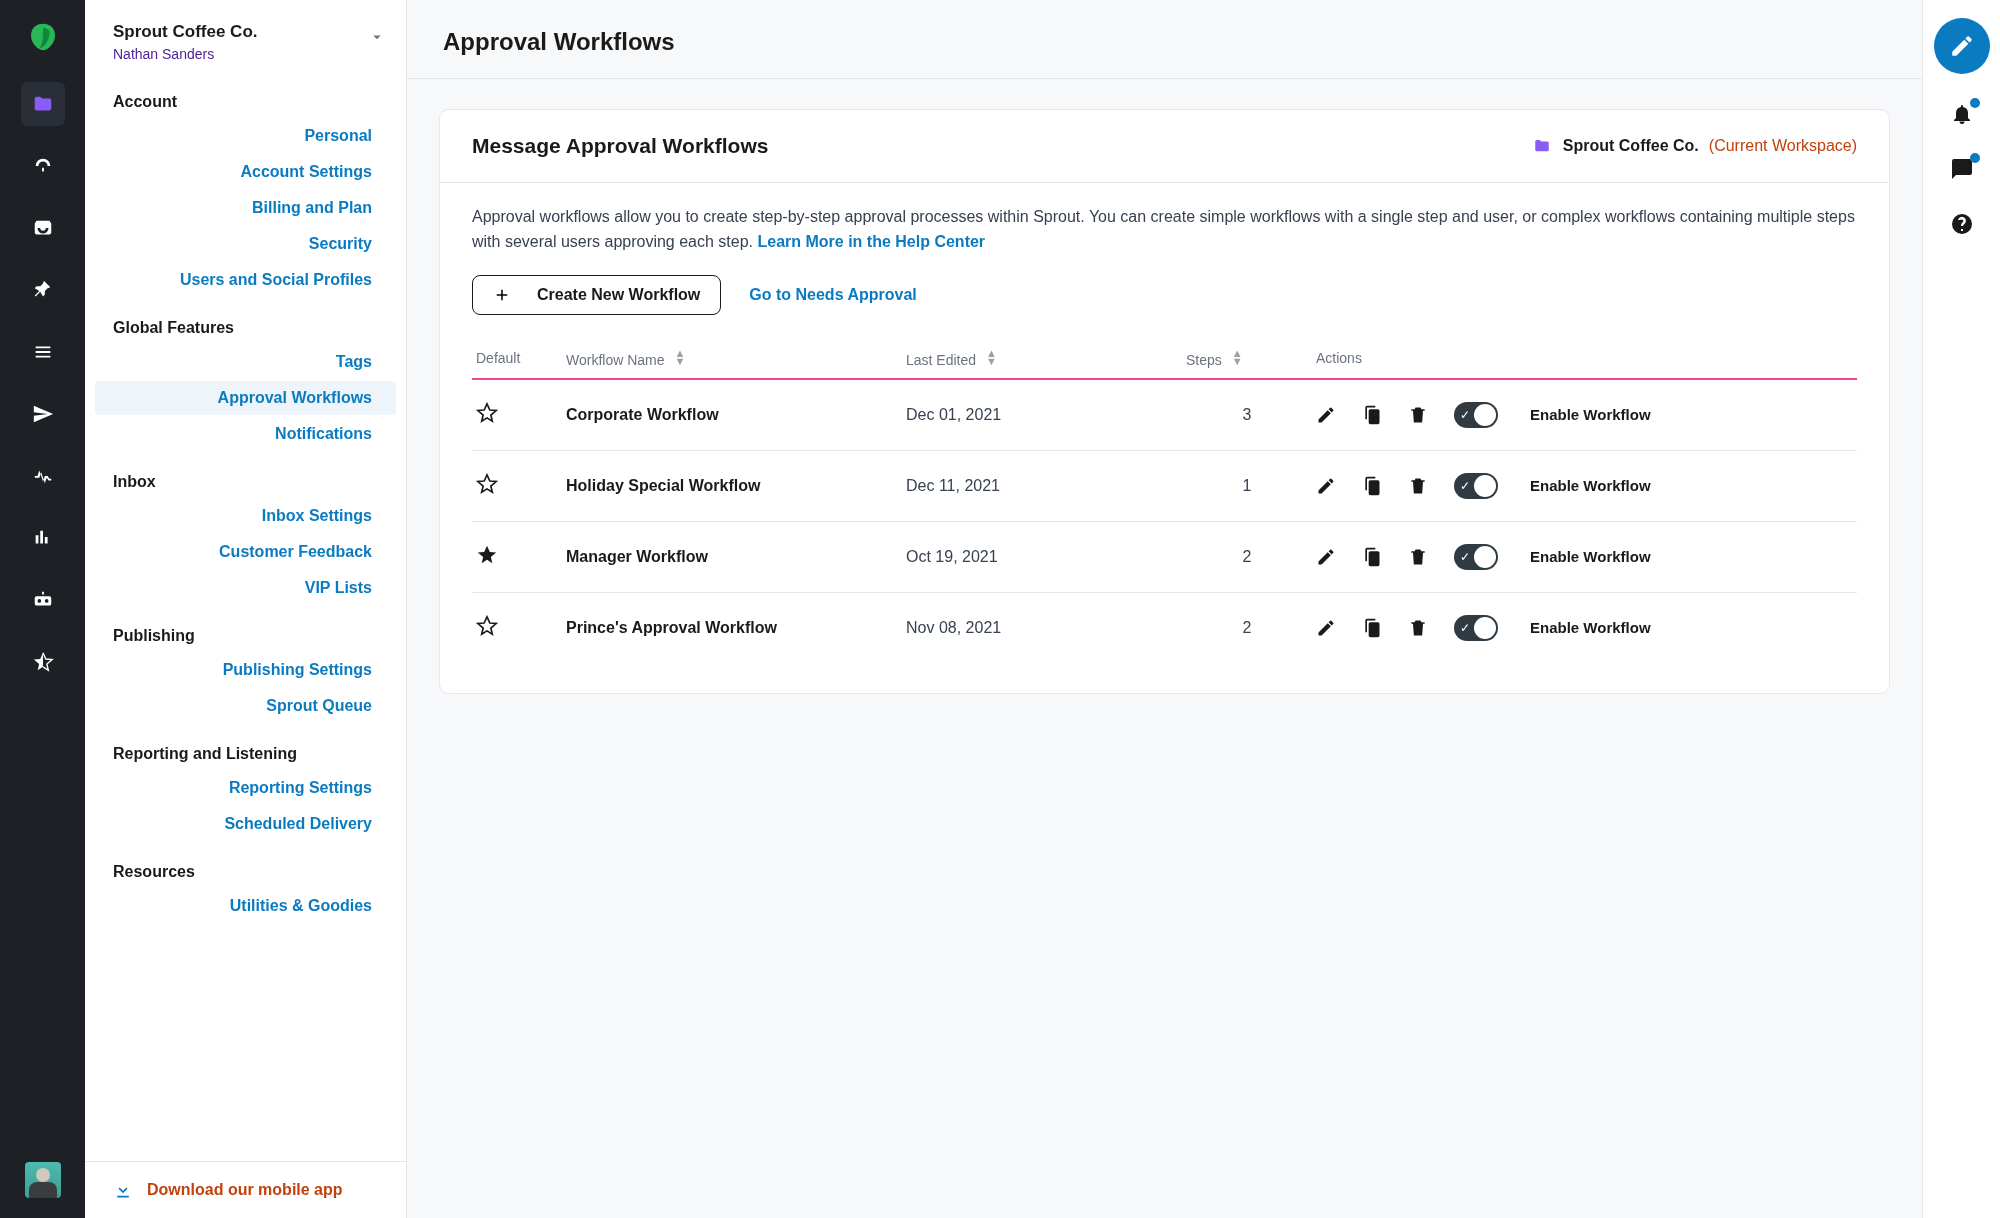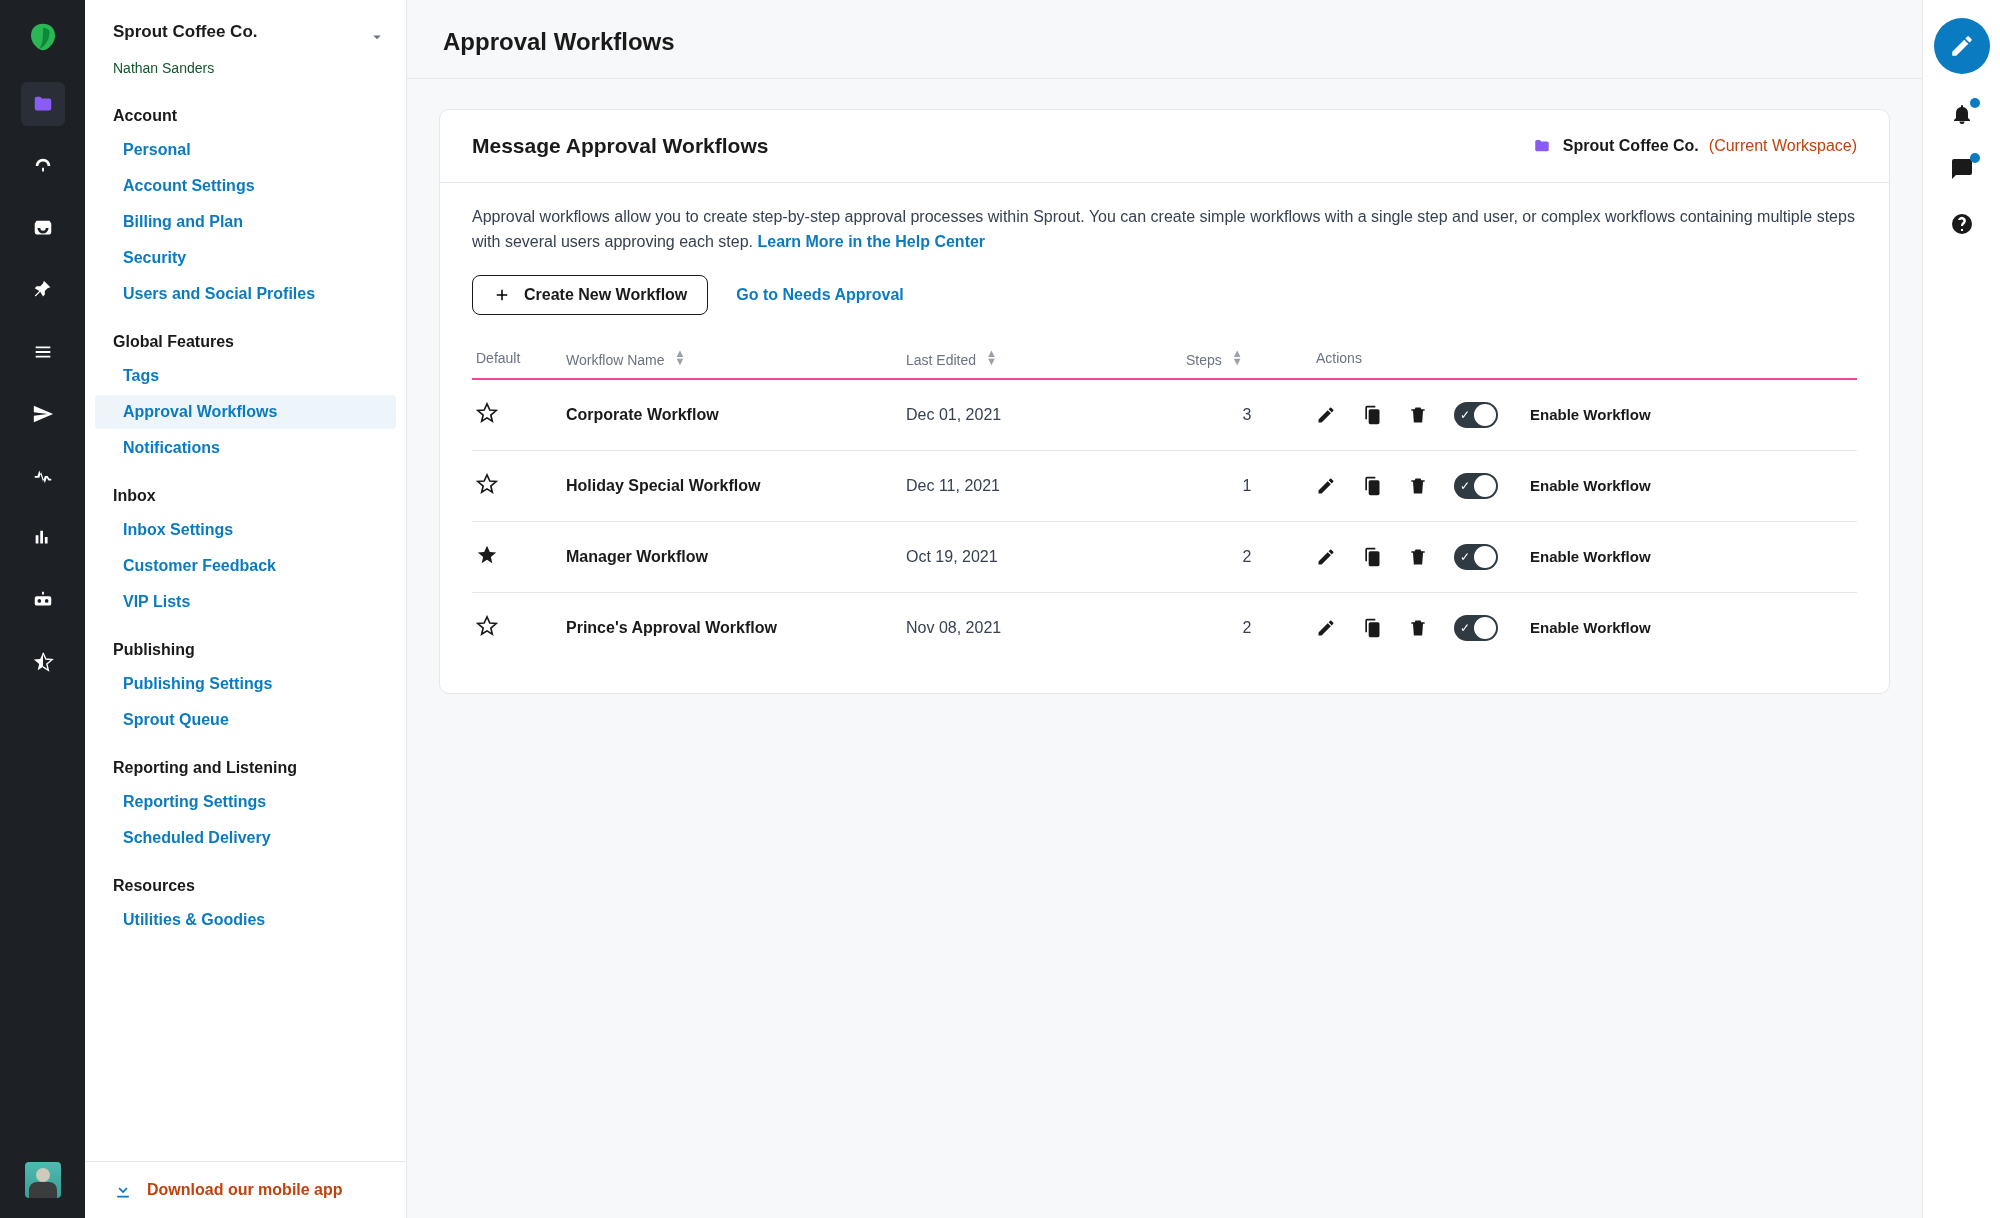--- a/index.html
+++ b/index.html
@@ -75,40 +75,41 @@
     flex-direction: column;
     overflow-y: auto;
   }
   .workspace-switch {
     padding: 22px 20px 14px 28px;
     display: flex; align-items: flex-start; justify-content: space-between;
     border-bottom: 1px solid transparent;
     cursor: pointer;
   }
   .workspace-switch .name { font-weight: 700; font-size: 17px; color:#1a1a1a; }
-  .workspace-switch .user { font-size: 14px; color:#14532d; margin-top:18px; }
+  .workspace-switch .user { font-size: 14px; color:#4c1d95; margin-top:4px; }
   .workspace-switch .chev { color:#6b7280; margin-top:6px; }
 
   .nav-group-title {
     font-weight: 700;
     font-size: 16px;
     color:#1a1a1a;
     padding: 10px 28px 6px;
     margin-top: 12px;
   }
   .nav-group-title.first { margin-top: 6px; }
   .nav-link {
     display: block;
     padding: 8px 24px 8px 28px;
     color: #0b7bc1;
     font-size: 16px;
     font-weight: 600;
     cursor: pointer;
     margin: 2px 10px;
     border-radius: 4px;
+    text-align: right;
   }
   .nav-link.active {
     background: #eef5fa;
     color: #0b7bc1;
   }
 
   .sidebar-footer {
     margin-top: auto;
     border-top: 1px solid #e5e7eb;
     padding: 18px 28px;
@@ -149,21 +150,21 @@
   .card-head .ws .folder { width:22px; height:18px; }
   .card-head .ws .wsname { font-weight:700; color:#1a1a1a; }
   .card-head .ws .wsnote { color:#c2410c; font-weight:400; }
 
   .card-body { padding: 22px 32px 30px; }
   .desc { font-size:16px; color:#374151; line-height:1.55; }
   .desc a { color:#0b7bc1; font-weight:700; text-decoration:none; cursor:pointer; }
 
   .actions-row { display:flex; align-items:center; gap:28px; margin-top:20px; }
   .btn-outline {
-    display:inline-flex; align-items:center; gap:13px;
+    display:inline-flex; align-items:center; gap:26px;
     border:1.5px solid #1a1a1a; border-radius:8px;
     padding: 10px 20px;
     font-weight:700; font-size:16px; color:#1a1a1a;
     cursor:pointer; background:#fff;
   }
   .btn-outline svg { width:18px; height:18px; }
   .link-primary { color:#0b7bc1; font-weight:700; font-size:16px; cursor:pointer; }
 
   
   .tbl { width:100%; margin-top: 24px; border-collapse: collapse; font-size:16px; }

